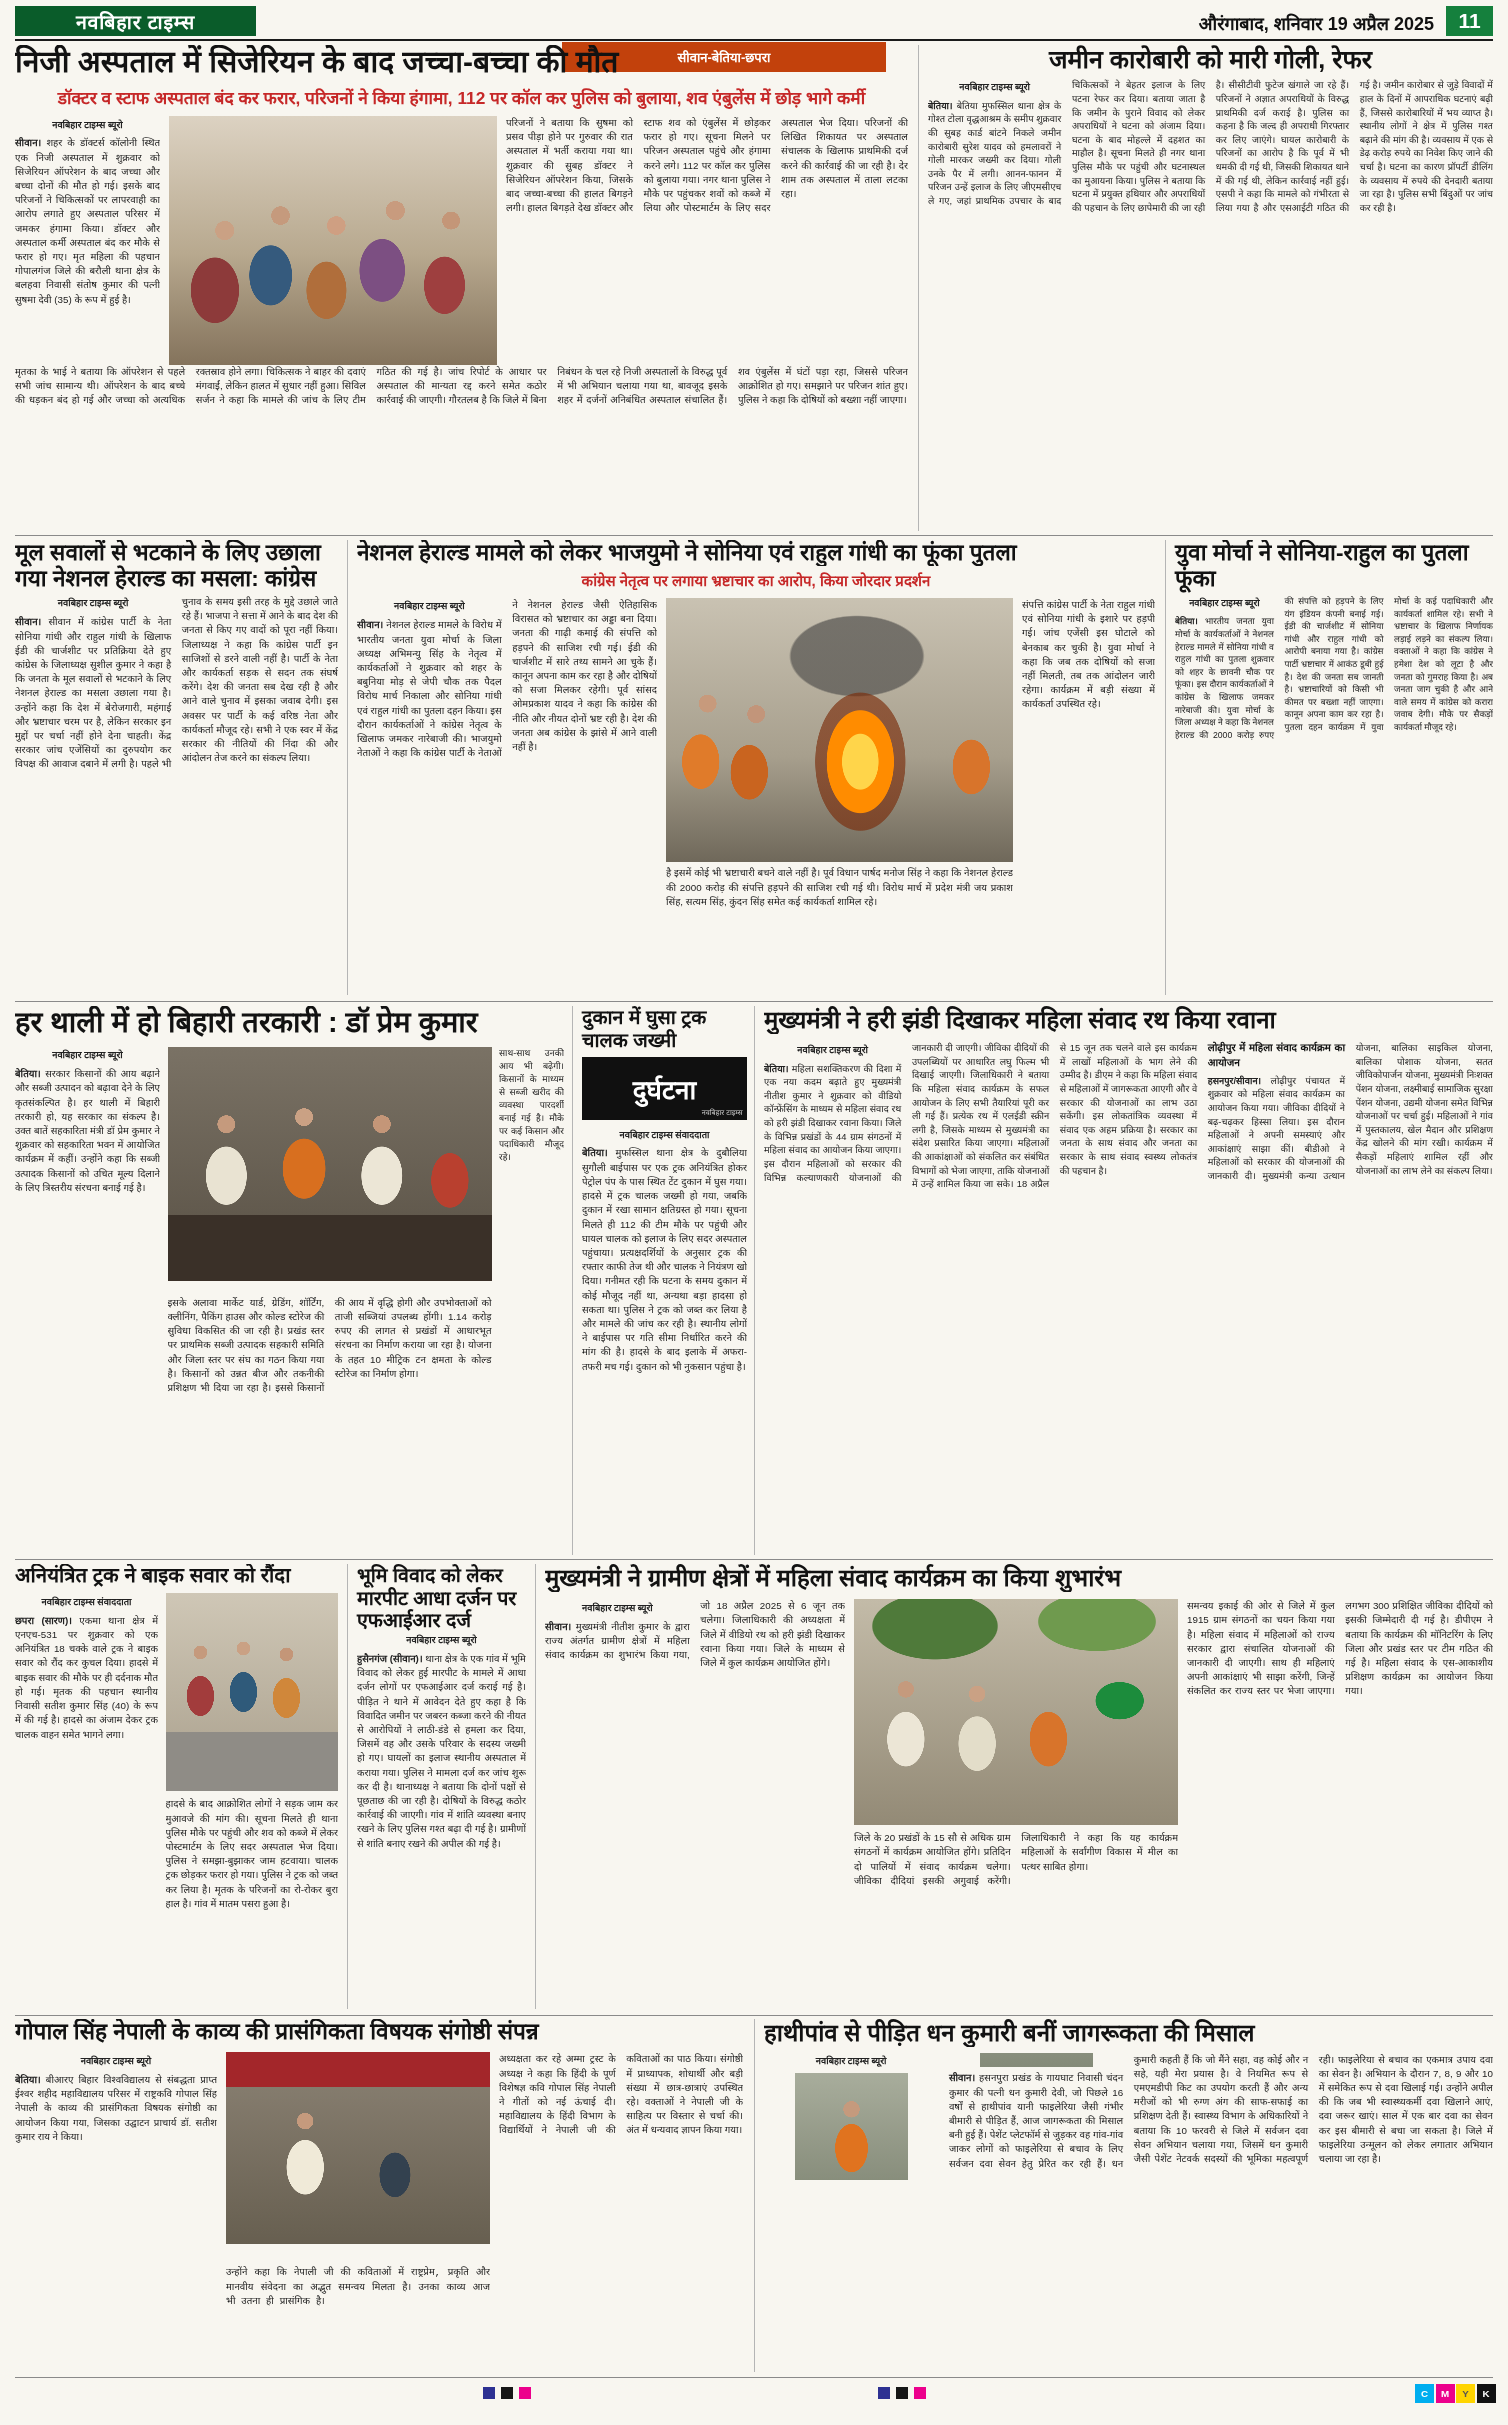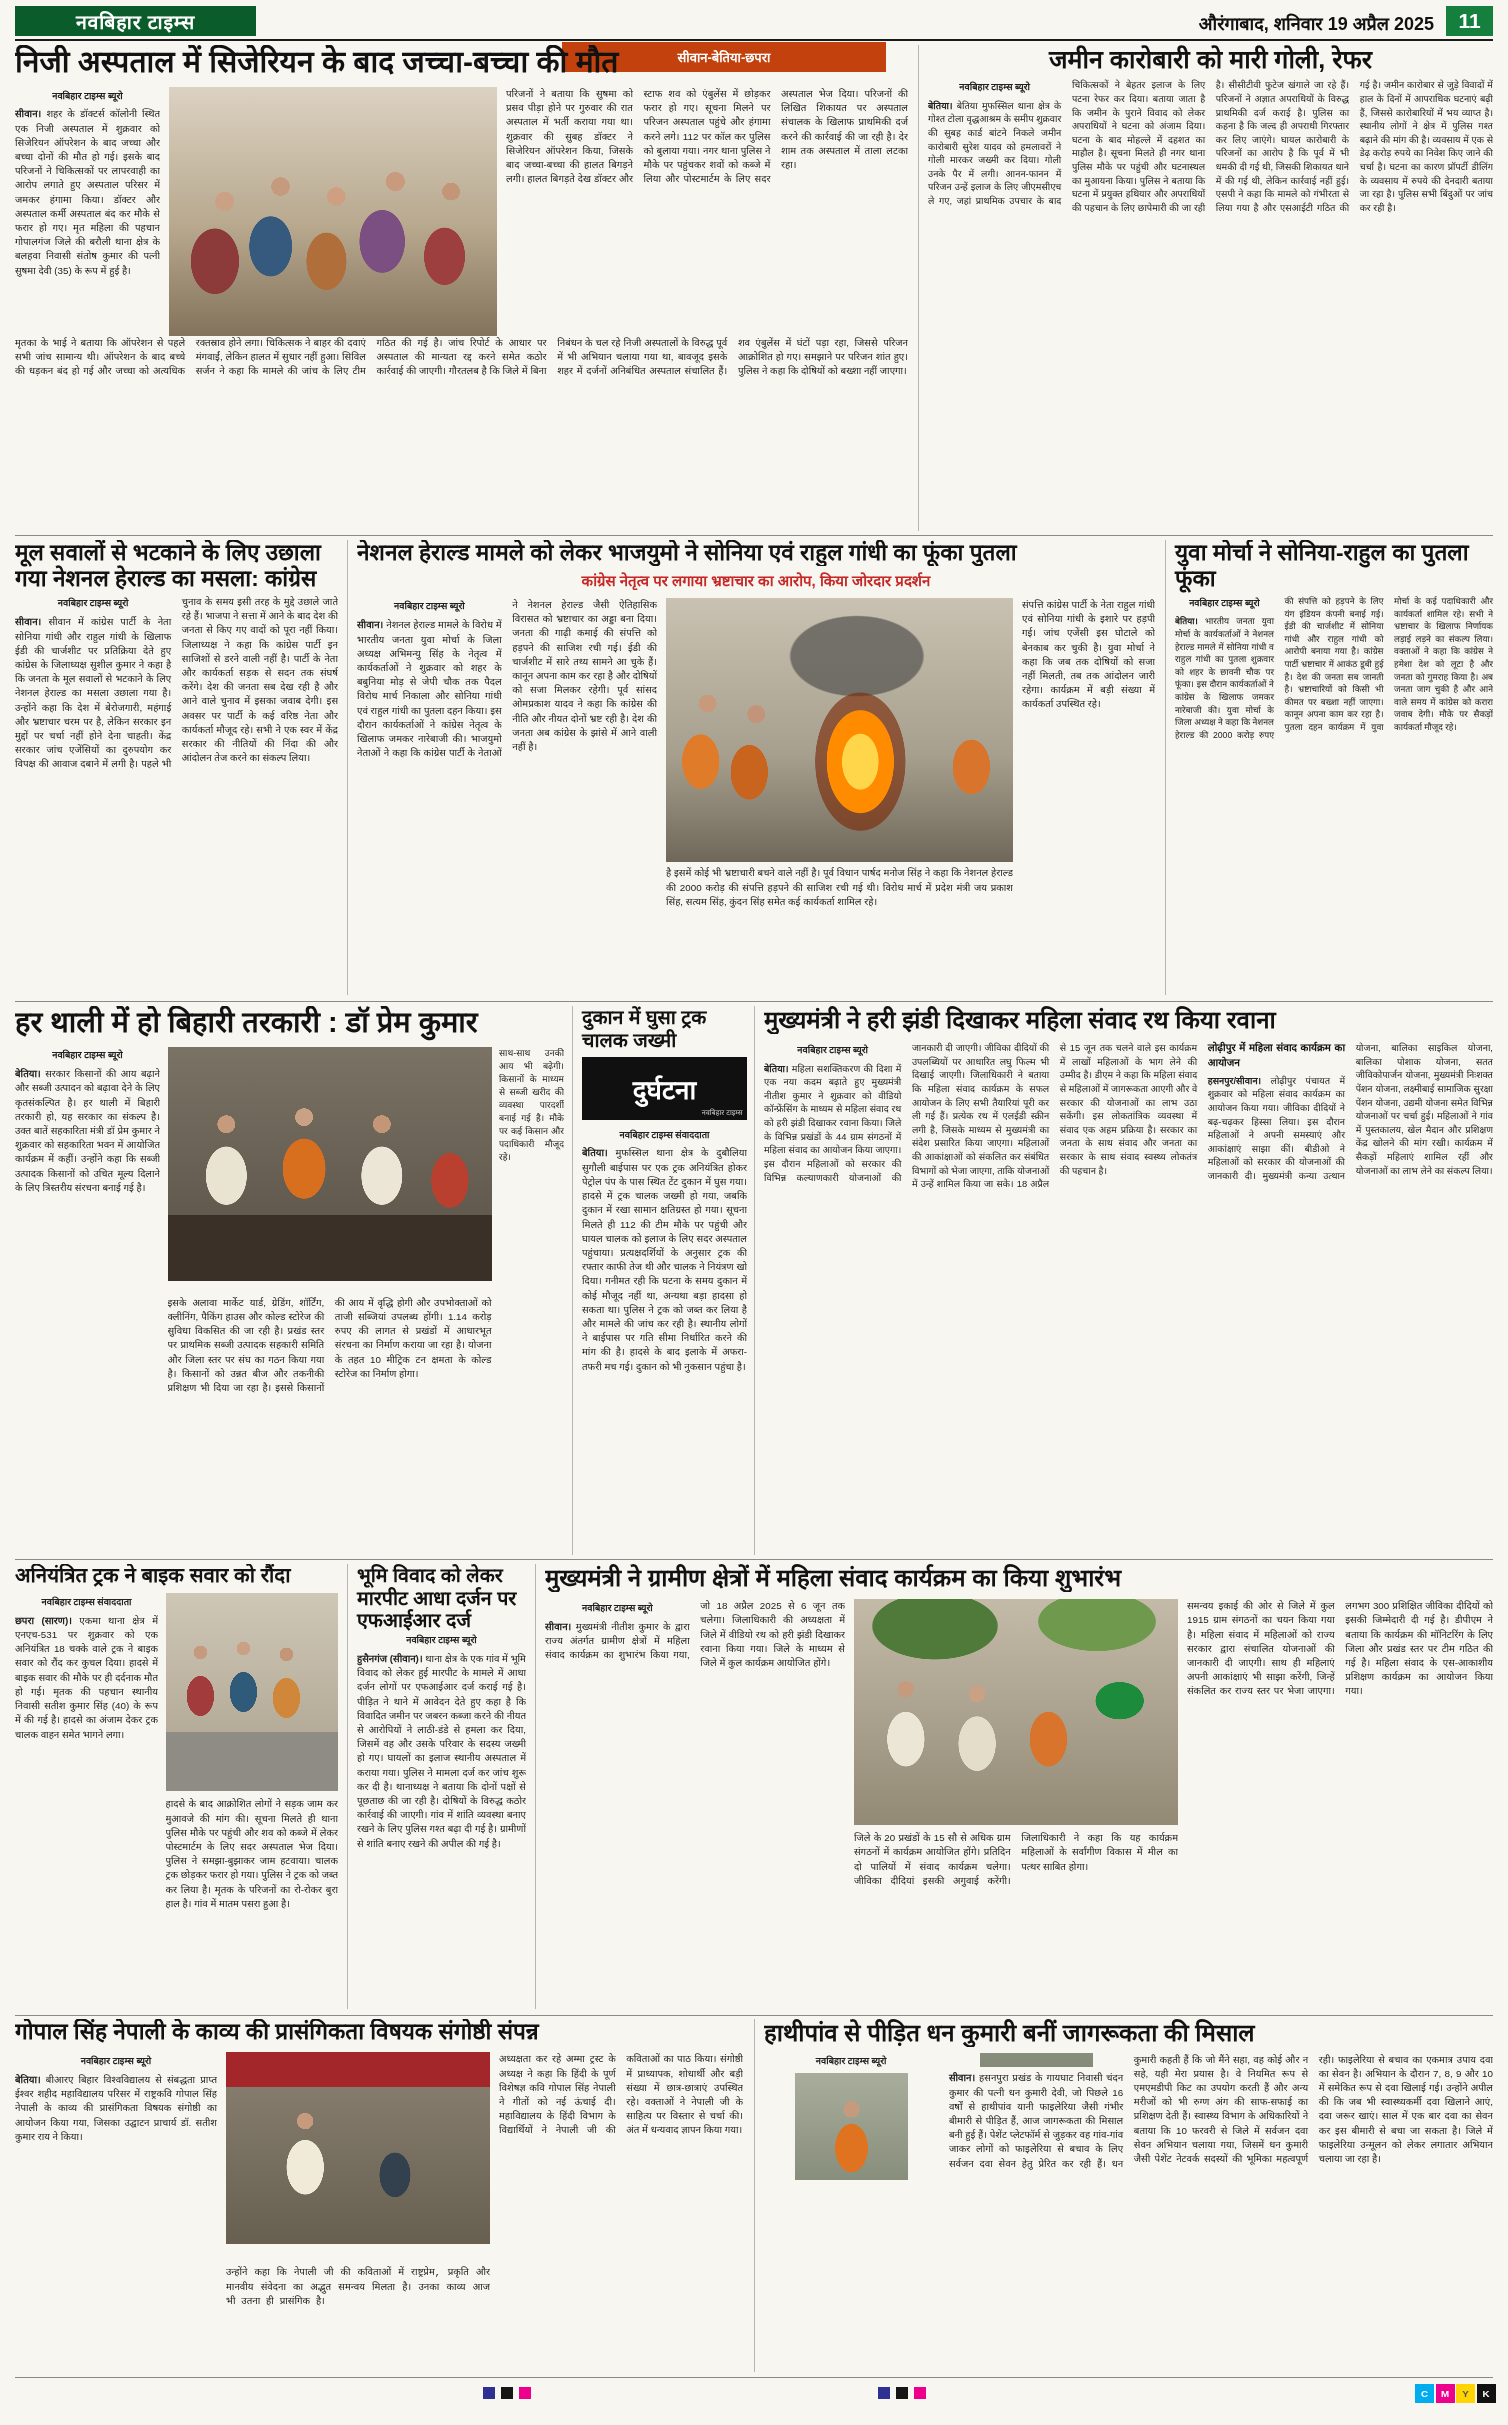--- a/index.html
+++ b/index.html
@@ -200,20 +200,21 @@
   </div>
 
   <div class="hrule r1"></div>
   <div class="hrule r2"></div>
   <div class="hrule r3"></div>
   <div class="hrule r4"></div>
   <div class="hrule r5"></div>
 
   <section class="art a1">
     <h1 class="h42 one">निजी अस्पताल में सिजेरियन के बाद जच्चा-बच्चा की मौत</h1>
+    <div class="sub sub-lg one">डॉक्टर व स्टाफ अस्पताल बंद कर फरार, परिजनों ने किया हंगामा, 112 पर कॉल कर पुलिस को बुलाया, शव एंबुलेंस में छोड़ भागे कर्मी</div>
     <div class="a1-flex">
       <div class="a1-c1 bt">
         <div class="by">नवबिहार टाइम्स ब्यूरो</div>
         <b class="dl">सीवान।</b>
         <span>शहर के डॉक्टर्स कॉलोनी स्थित एक निजी अस्पताल में शुक्रवार को सिजेरियन ऑपरेशन के बाद जच्चा और बच्चा दोनों की मौत हो गई। इसके बाद परिजनों ने चिकित्सकों पर लापरवाही का आरोप लगाते हुए अस्पताल परिसर में जमकर हंगामा किया। डॉक्टर और अस्पताल कर्मी अस्पताल बंद कर मौके से फरार हो गए। मृत महिला की पहचान गोपालगंज जिले की बरौली थाना क्षेत्र के बलहवा निवासी संतोष कुमार की पत्नी सुषमा देवी (35) के रूप में हुई है।</span>
       </div>
       <div class="ph ph-a1"></div>
       <div class="a1-right bt cols3">
         <span>परिजनों ने बताया कि सुषमा को प्रसव पीड़ा होने पर गुरुवार की रात अस्पताल में भर्ती कराया गया था। शुक्रवार की सुबह डॉक्टर ने सिजेरियन ऑपरेशन किया, जिसके बाद जच्चा-बच्चा की हालत बिगड़ने लगी। हालत बिगड़ते देख डॉक्टर और स्टाफ शव को एंबुलेंस में छोड़कर फरार हो गए। सूचना मिलने पर परिजन अस्पताल पहुंचे और हंगामा करने लगे। 112 पर कॉल कर पुलिस को बुलाया गया। नगर थाना पुलिस ने मौके पर पहुंचकर शवों को कब्जे में लिया और पोस्टमार्टम के लिए सदर अस्पताल भेज दिया। परिजनों की लिखित शिकायत पर अस्पताल संचालक के खिलाफ प्राथमिकी दर्ज करने की कार्रवाई की जा रही है। देर शाम तक अस्पताल में ताला लटका रहा।</span>
       </div>

